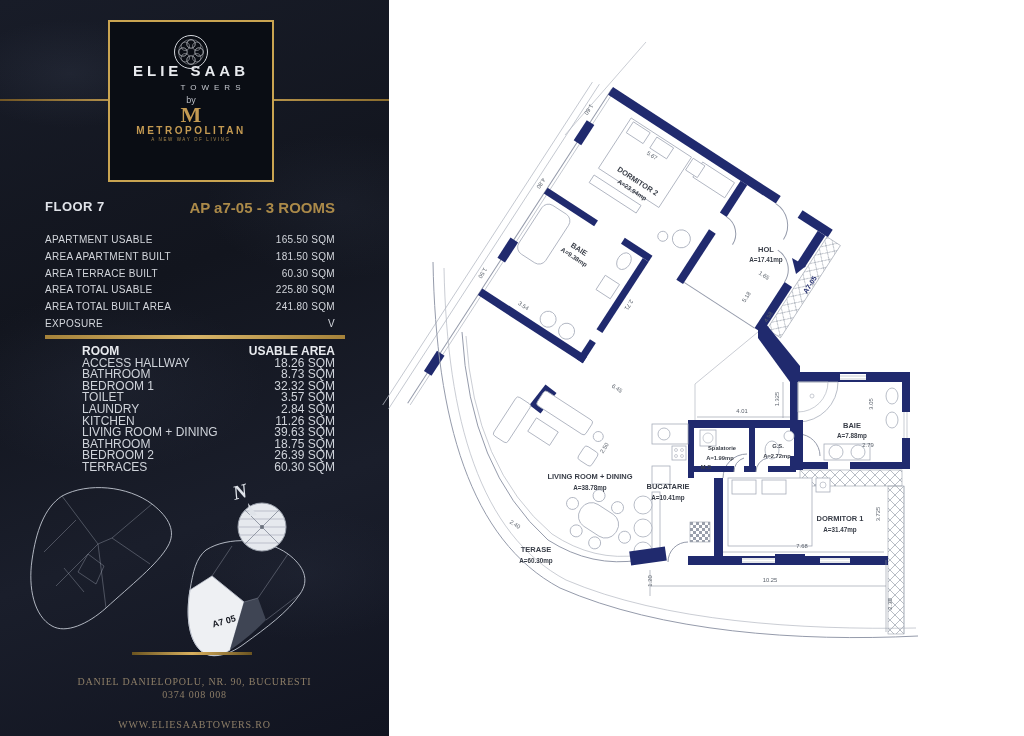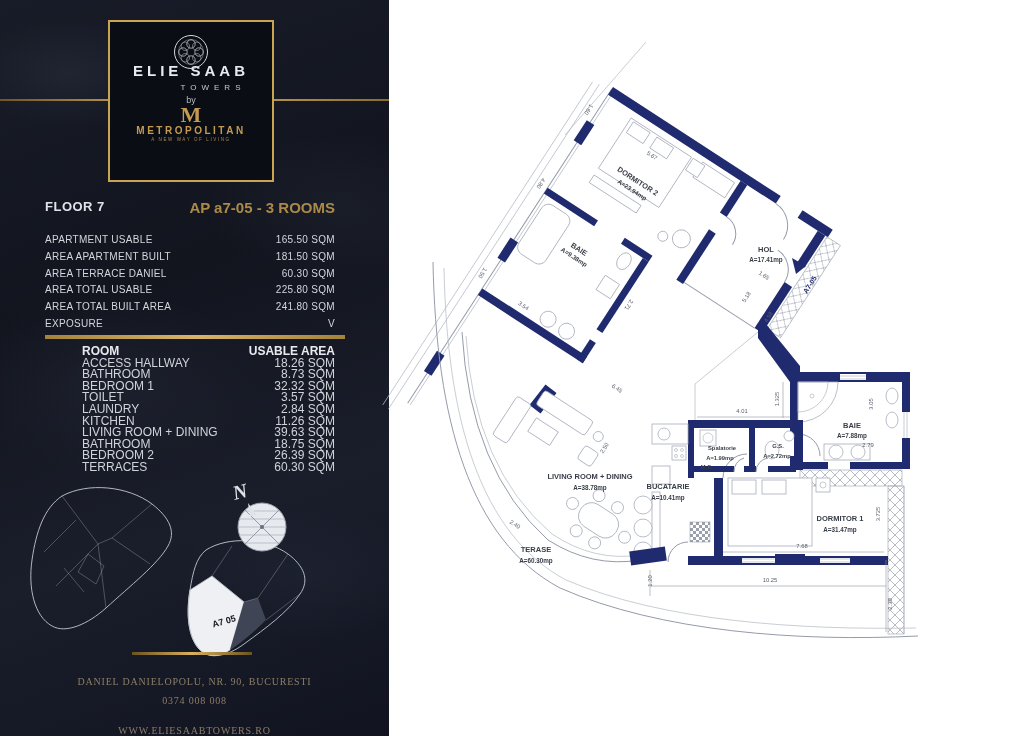--- a/index.html
+++ b/index.html
@@ -31,21 +31,21 @@
   .srow{display:flex;justify-content:space-between;height:16.8px;color:#d3d6dc;font-size:10px;letter-spacing:.3px;}
   .gold-bar{position:absolute;left:45px;top:335px;width:300px;height:4px;
     background:linear-gradient(90deg,#a5823a,#d7b468 50%,#a5823a);}
   .rtable{position:absolute;left:45px;top:344px;width:290px;}
   .trow{display:flex;justify-content:space-between;height:11.6px;color:#cfd3da;font-size:12px;padding-left:37px;}
   .trow.head{color:#e8eaee;font-weight:bold;}
   .divider{position:absolute;left:132px;top:652px;width:120px;height:3px;
     background:linear-gradient(90deg,#6b5420,#d9b05e 50%,#6b5420);}
   .footer{position:absolute;left:0;top:676px;width:389px;text-align:center;
     font-family:"Liberation Serif",serif;color:#8d7e67;letter-spacing:.8px;}
-  .f1{font-size:10px;} .f2{font-size:10px;margin-top:8px;} .f3{font-size:10px;margin-top:19px;}
+  .f1{font-size:10px;} .f2{font-size:10px;margin-top:2px;} .f3{font-size:10px;margin-top:19px;}
   
   svg text{user-select:none;}
   .wall{fill:#202a6e;}
   .ln{stroke:#959bab;stroke-width:1;fill:none;}
   .fln{stroke:#b3b8c2;stroke-width:.7;fill:none;}
   .furn{stroke:#a7adba;stroke-width:.8;fill:#ffffff;}
   .room{font:bold 7.5px "Liberation Sans",sans-serif;fill:#383d47;text-anchor:middle;}
   .rooms{font:bold 5.8px "Liberation Sans",sans-serif;fill:#383d47;text-anchor:middle;}
   .area{font:bold 6.3px "Liberation Sans",sans-serif;fill:#383d47;text-anchor:middle;}
   .dim{font:5.8px "Liberation Sans",sans-serif;fill:#5a616b;text-anchor:middle;}
@@ -94,21 +94,21 @@
     <div class="summary">
       <div class="srow">
           <span>APARTMENT USABLE</span>
           <span>165.50 SQM</span>
         </div>
       <div class="srow">
           <span>AREA APARTMENT BUILT</span>
           <span>181.50 SQM</span>
         </div>
       <div class="srow">
-          <span>AREA TERRACE DANIEL</span>
+          <span>AREA TERRACE BUILT</span>
           <span>60.30 SQM</span>
         </div>
       <div class="srow">
           <span>AREA TOTAL USABLE</span>
           <span>225.80 SQM</span>
         </div>
       <div class="srow">
           <span>AREA TOTAL BUILT AREA</span>
           <span>241.80 SQM</span>
         </div>

